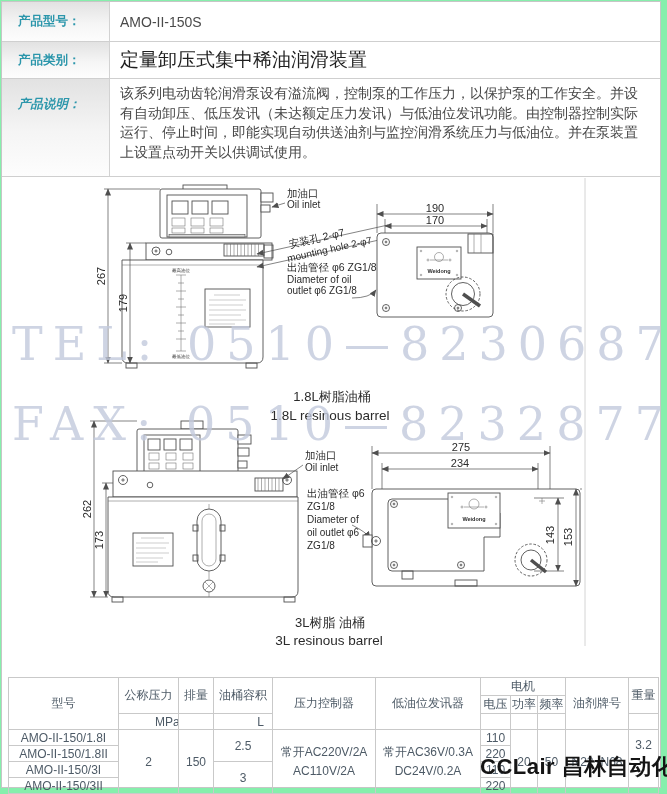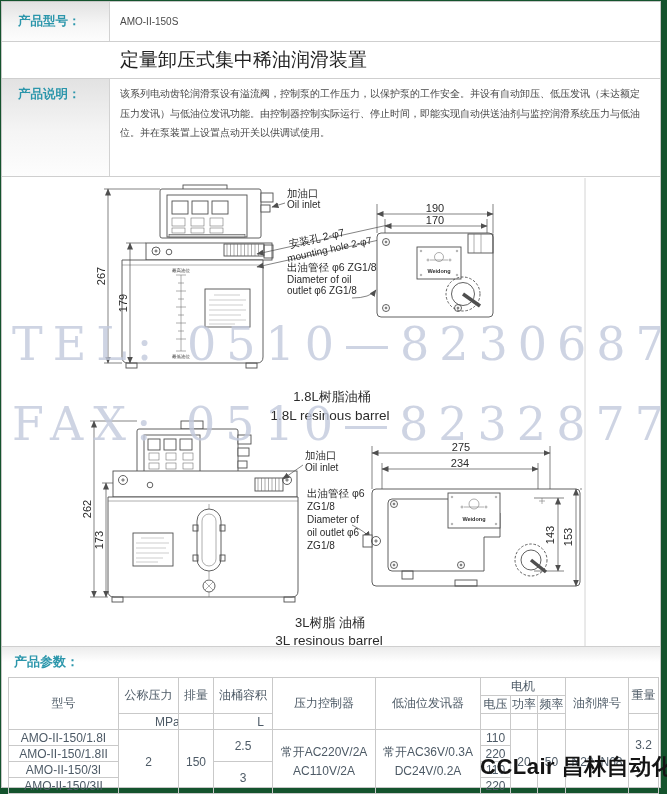--- a/index.html
+++ b/index.html
@@ -1,27 +1,27 @@
 <!DOCTYPE html>
 <html><head>
 <meta charset="utf-8">
 <style>
   html,body{margin:0;padding:0;background:#f6f5f6;}
   *{box-sizing:border-box;}
   body{font-family:"Liberation Sans","DejaVu Sans",sans-serif;}
-  .page{position:relative;width:667px;height:794px;background:#14532d;overflow:hidden;}
+  .page{position:relative;width:667px;height:794px;background:#86efac;overflow:hidden;}
   .frame{position:absolute;left:1px;top:1px;width:660px;height:787px;background:#fff;border:1px solid #c6c6c6;}
   .row{position:absolute;left:0;width:658px;border-top:1px solid #cfcfcf;}
   .row.first{border-top:none;}
   .label-cell{position:absolute;left:0;top:0;bottom:0;width:108px;border-right:1px solid #d2d2d2;
      background:linear-gradient(180deg,#e2e2e2,#f5f5f5 55%,#fdfdfd);
      color:#2b96ab;font-weight:bold;font-size:12.5px;padding-left:16px;display:flex;align-items:center;}
-  .label-cell.top{align-items:flex-start;padding-top:7px;}
+  .label-cell.top{align-items:flex-start;padding-top:17px;font-style:italic;}
   .value-cell{position:absolute;left:108px;right:0;top:0;bottom:0;padding-left:10px;display:flex;align-items:center;
-     color:#4a4a4a;font-size:10px;}
+     color:#4a4a4a;font-size:14px;}
   .value-cell.bold{font-weight:normal;color:#1f1f1f;font-size:19px;}
   .value-cell.para{display:block;padding-top:5px;padding-right:12px;line-height:19.5px;color:#474747;}
   .value-cell.para p{margin:0;}
   .value-cell.para p.indent{text-indent:2em;}
   .drawing-row{height:470px;background:#fff;overflow:hidden;}
   .drawing-row svg{position:absolute;left:0;top:0;}
   .watermark{position:absolute;left:10px;white-space:nowrap;font-family:"DejaVu Serif","Liberation Serif",serif;
      font-size:46px;letter-spacing:10px;color:#c3cadd;opacity:.8;pointer-events:none;z-index:4;user-select:none;}
   .wm-tel{top:140px;}
   .wm-fax{top:220px;}
@@ -51,20 +51,21 @@
 
 <div class="page">
  <div class="frame">
 
   <div class="row first" style="top:0;height:39px;">
     <div class="label-cell">产品型号：</div>
     <div class="value-cell">AMO-II-150S</div>
   </div>
 
   <div class="row" style="top:39px;height:37px;">
+    <div class="label-cell">产品类别：</div>
     <div class="value-cell bold">定量卸压式集中稀油润滑装置</div>
   </div>
 
   <div class="row" style="top:76px;height:98px;">
     <div class="label-cell top">产品说明：</div>
     <div class="value-cell para">
       <p>该系列电动齿轮润滑泵设有溢流阀，控制泵的工作压力，以保护泵的工作安全。并设有自动卸压、低压发讯（未达额定压力发讯）与低油位发讯功能。由控制器控制实际运行、停止时间，即能实现自动供送油剂与监控润滑系统压力与低油位。并在泵装置上设置点动开关以供调试使用。</p>
     </div>
   </div>
 
@@ -360,21 +361,20 @@
           <line x1="576" y1="488" x2="576" y2="585" class="dimline" marker-start="url(#arr)" marker-end="url(#arr)"></line>
           <text x="572" y="536" font-size="11" text-anchor="middle" class="dtxt" transform="rotate(-90 572 536)">153</text>
         </g>
       </g>
 
       <text x="330" y="626" font-size="13" text-anchor="middle" class="dtxt">3L树脂 油桶</text>
       <text x="329" y="644" font-size="13.5" text-anchor="middle" class="dtxt">3L resinous barrel</text>
     </svg>
   </div>
 
-  <div class="row section-title" style="top:644px;">产品参数：</div>
 
   <table class="params-table">
     <colgroup>
       <col style="width:110px">
           <col style="width:60px">
           <col style="width:35px">
           <col style="width:59px">
       <col style="width:103px">
           <col style="width:105px">
           <col style="width:30px">

